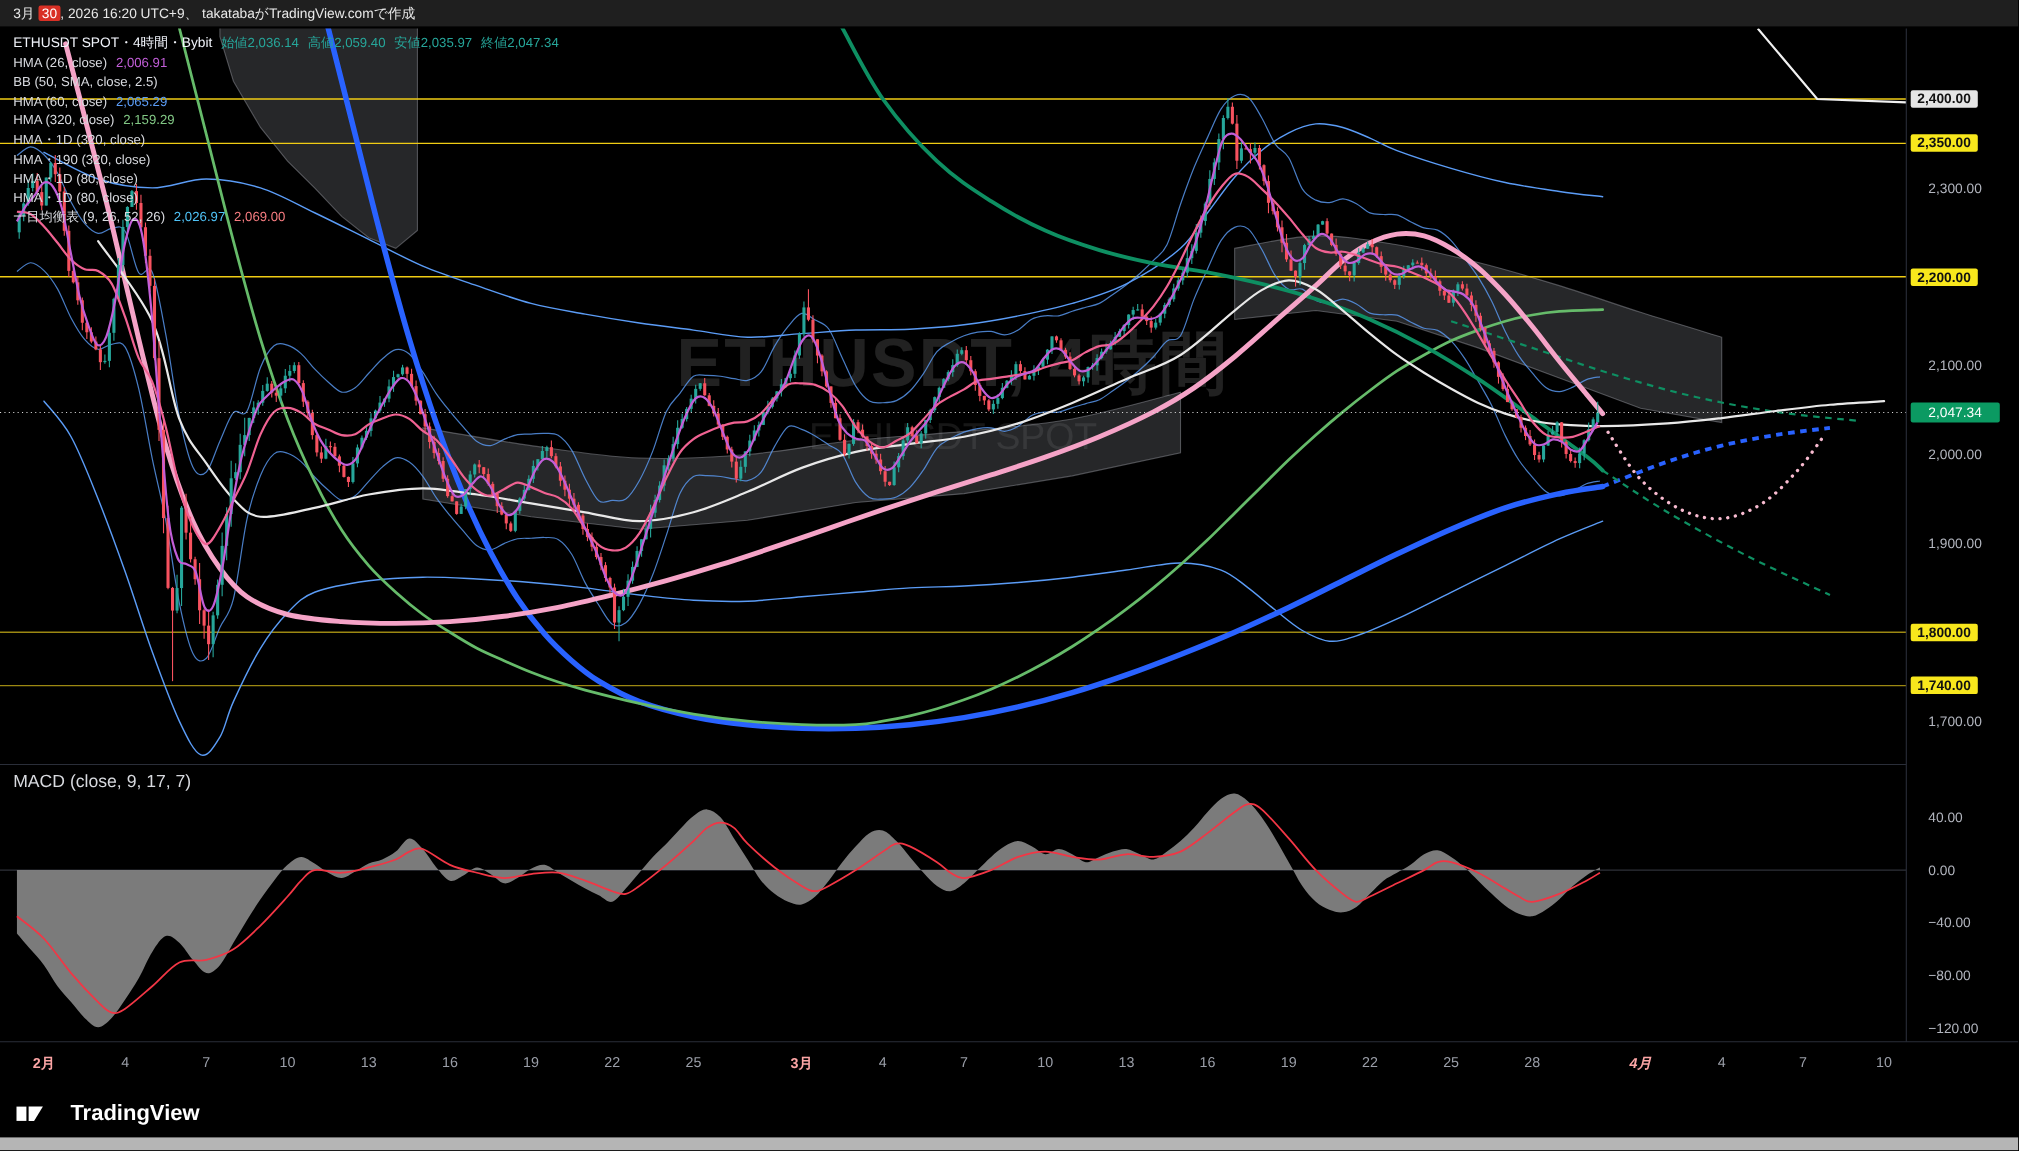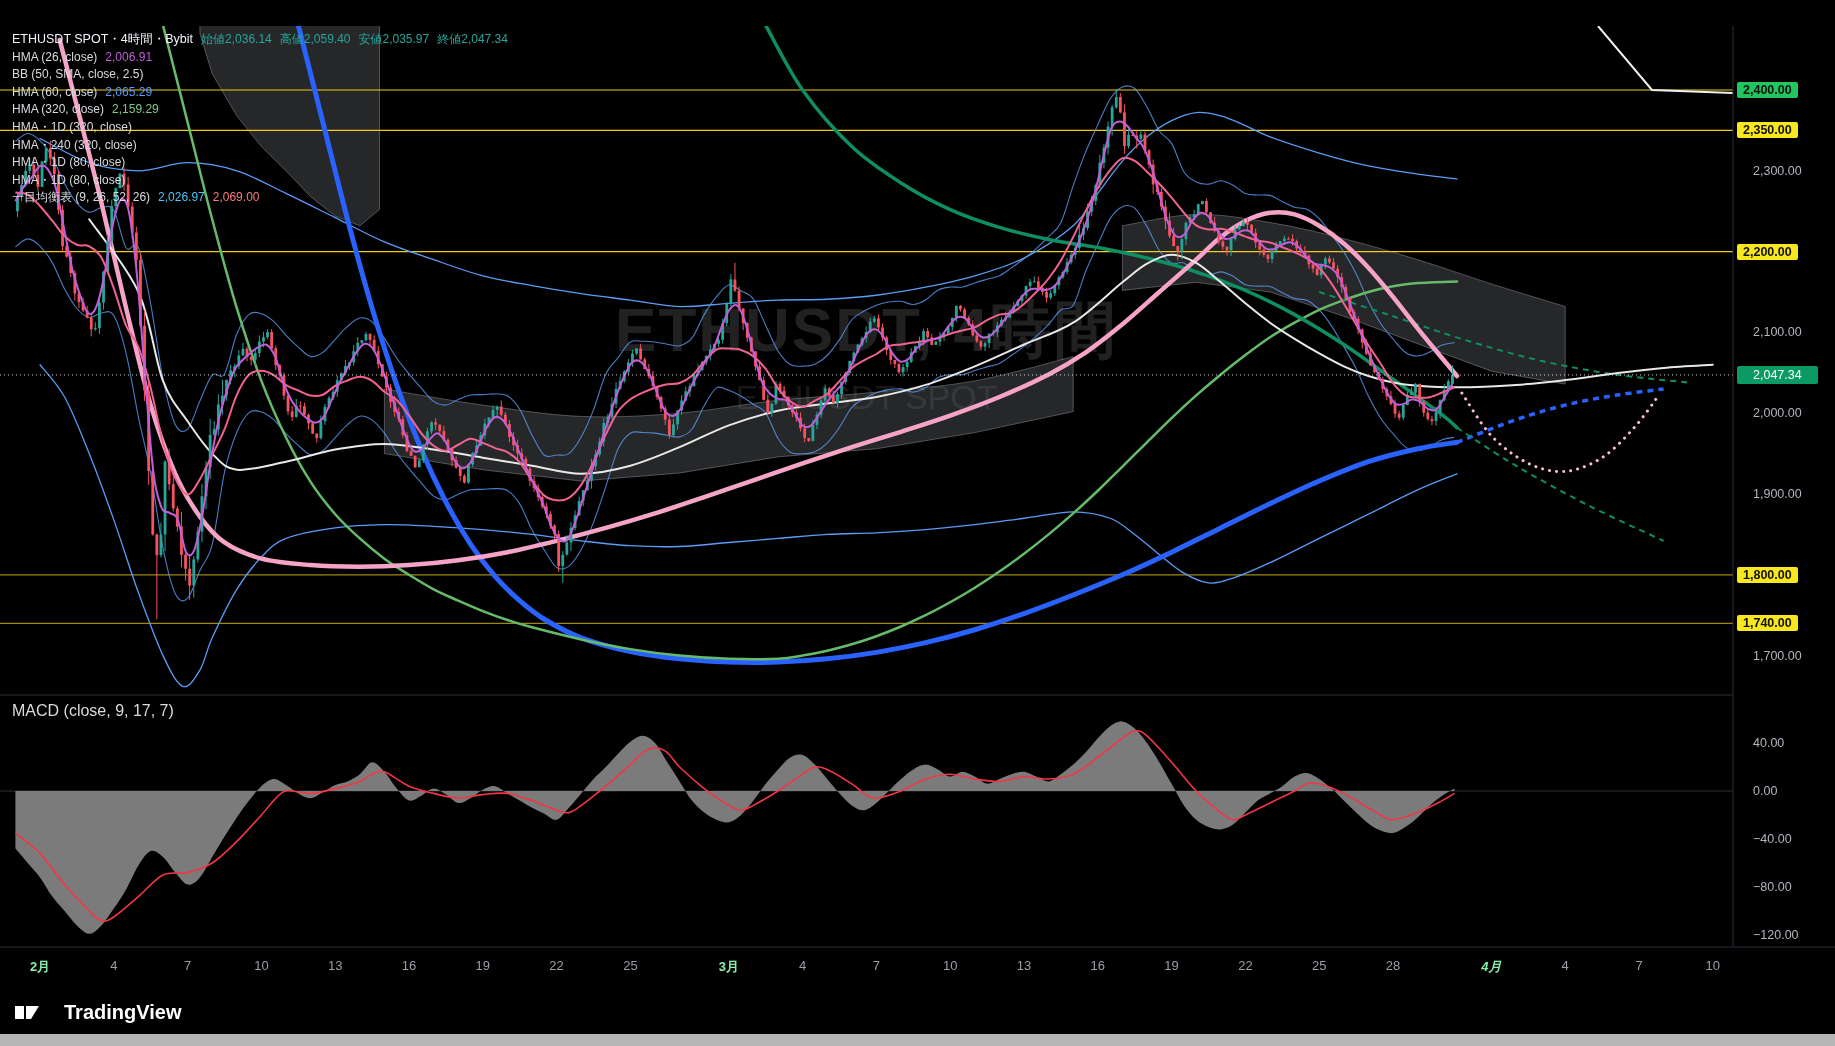--- a/index.html
+++ b/index.html
@@ -17,30 +17,33 @@
   #wm2{font-size:34px;color:rgba(255,255,255,0.09);margin-top:6px;}
   #macd-title{position:absolute;left:12px;top:702px;font-size:16px;color:#d8dadf;z-index:5;}
   #price-axis{position:absolute;left:1733px;top:0;width:102px;height:990px;z-index:5;}
   .ptick{position:absolute;left:20px;transform:translateY(-50%);font-size:12.5px;color:#b2b5be;}
   .pbadge{position:absolute;left:4px;transform:translateY(-50%);font-size:12.5px;color:#111;
           background:#f8e71c;padding:1px 6px;border-radius:2px;font-weight:bold;}
   .pcur{position:absolute;left:4px;transform:translateY(-50%);font-size:12.5px;color:#fff;
         background:#0b9a62;padding:2px 16px;border-radius:2px;}
   #time-axis{position:absolute;left:0;top:947px;width:1733px;height:43px;z-index:5;}
   .ttick{position:absolute;top:11px;transform:translateX(-50%);font-size:13px;color:#9a9ea8;}
-  .ttick.major{color:#86efac;font-weight:bold;}
+  .ttick.major{color:#fca5a5;font-weight:bold;}
   #logo{position:absolute;left:14px;top:999px;display:flex;align-items:center;gap:24px;z-index:5;}
   #logo-text{color:#fff;font-size:20px;font-weight:bold;}
   #bottom-strip{position:absolute;left:0;top:1034px;width:1835px;height:12px;background:#b5b5b5;z-index:6;}
 </style>
 </head>
 <body>
 
 <div id="stage">
 
+  <div id="topbar">
+    <span>3月 </span><span class="hl">30</span><span>, 2026 16:20 UTC+9、 takatabaがTradingView.comで作成</span>
+  </div>
 
   <svg id="chart-svg" width="1835" height="1046">
       <defs>
         <clipPath id="mainClip">
           <rect x="0" y="26" width="1733" height="669"></rect>
         </clipPath>
         <clipPath id="macdClip">
           <rect x="0" y="696" width="1733" height="251"></rect>
         </clipPath>
       </defs>
@@ -790,30 +793,30 @@
     <div id="wm2">ETHUSDT SPOT</div>
   </div>
 
   <div id="legend">
       <div class="leg-row"><span style="color: rgb(240, 243, 250); font-size: 12.5px;">ETHUSDT SPOT・4時間・Bybit</span><span class="leg-val" style="color: rgb(38, 166, 154);">始値2,036.14</span><span class="leg-val" style="color: rgb(38, 166, 154);">高値2,059.40</span><span class="leg-val" style="color: rgb(38, 166, 154);">安値2,035.97</span><span class="leg-val" style="color: rgb(38, 166, 154);">終値2,047.34</span></div>
       <div class="leg-row"><span>HMA (26, close)</span><span class="leg-val" style="color: rgb(194, 94, 216);">2,006.91</span></div>
       <div class="leg-row"><span>BB (50, SMA, close, 2.5)</span></div>
       <div class="leg-row"><span>HMA (60, close)</span><span class="leg-val" style="color: rgb(91, 156, 246);">2,065.29</span></div>
       <div class="leg-row"><span>HMA (320, close)</span><span class="leg-val" style="color: rgb(129, 199, 132);">2,159.29</span></div>
       <div class="leg-row"><span>HMA・1D (320, close)</span></div>
-      <div class="leg-row"><span>HMA・240 (320, close)</span></div>
+      <div class="leg-row"><span>HMA・190 (320, close)</span></div>
       <div class="leg-row"><span>HMA・1D (80, close)</span></div>
       <div class="leg-row"><span>HMA・1D (80, close)</span></div>
       <div class="leg-row"><span>一目均衡表 (9, 26, 52, 26)</span><span class="leg-val" style="color: rgb(79, 195, 247);">2,026.97</span><span class="leg-val" style="color: rgb(247, 124, 128);">2,069.00</span></div>
     </div>
 
   <div id="macd-title">MACD (close, 9, 17, 7)</div>
 
   <div id="price-axis">
-      <div class="pbadge" style="top: 90px; background: #22c55e;">2,400.00</div>
+      <div class="pbadge" style="top: 90px; background: #e5e5e5;">2,400.00</div>
       <div class="pbadge" style="top: 130.4px; background: rgb(248, 231, 28);">2,350.00</div>
       <div class="ptick" style="top: 170.8px;">2,300.00</div>
       <div class="pbadge" style="top: 251.6px; background: rgb(248, 231, 28);">2,200.00</div>
       <div class="ptick" style="top: 332.4px;">2,100.00</div>
       <div class="pcur" style="top: 374.949px; background: rgb(11, 154, 98);">2,047.34</div>
       <div class="ptick" style="top: 413.2px;">2,000.00</div>
       <div class="ptick" style="top: 494px;">1,900.00</div>
       <div class="pbadge" style="top: 574.8px; background: rgb(248, 231, 28);">1,800.00</div>
       <div class="pbadge" style="top: 623.28px; background: rgb(248, 231, 28);">1,740.00</div>
       <div class="ptick" style="top: 655.6px;">1,700.00</div>

